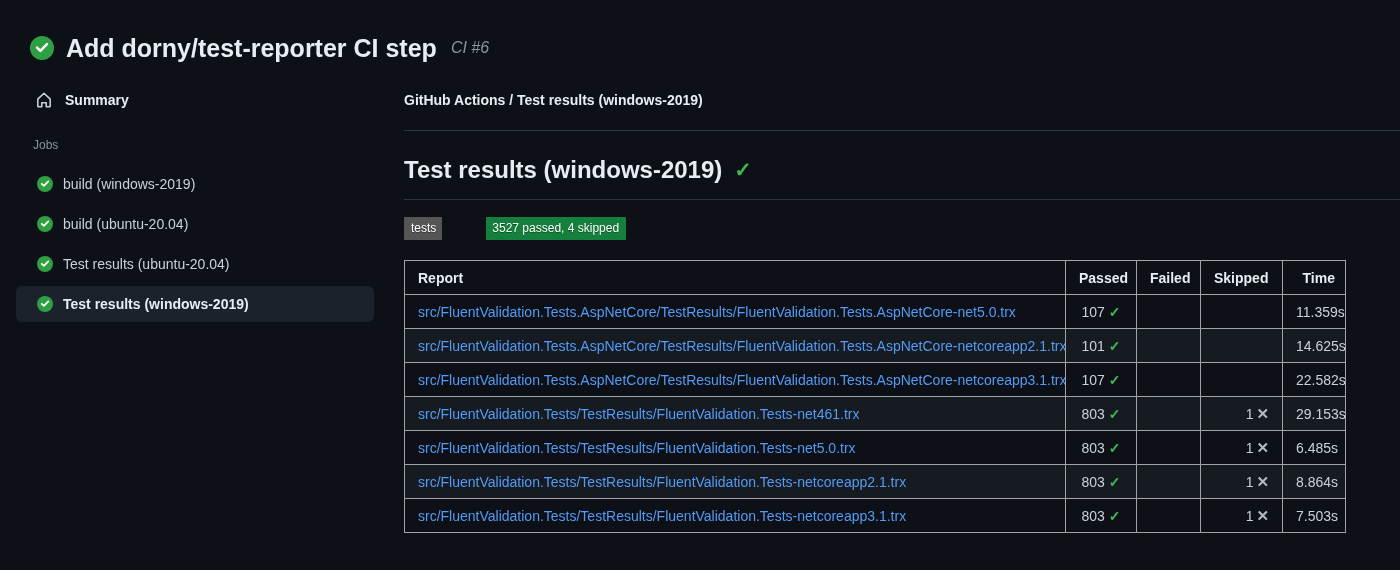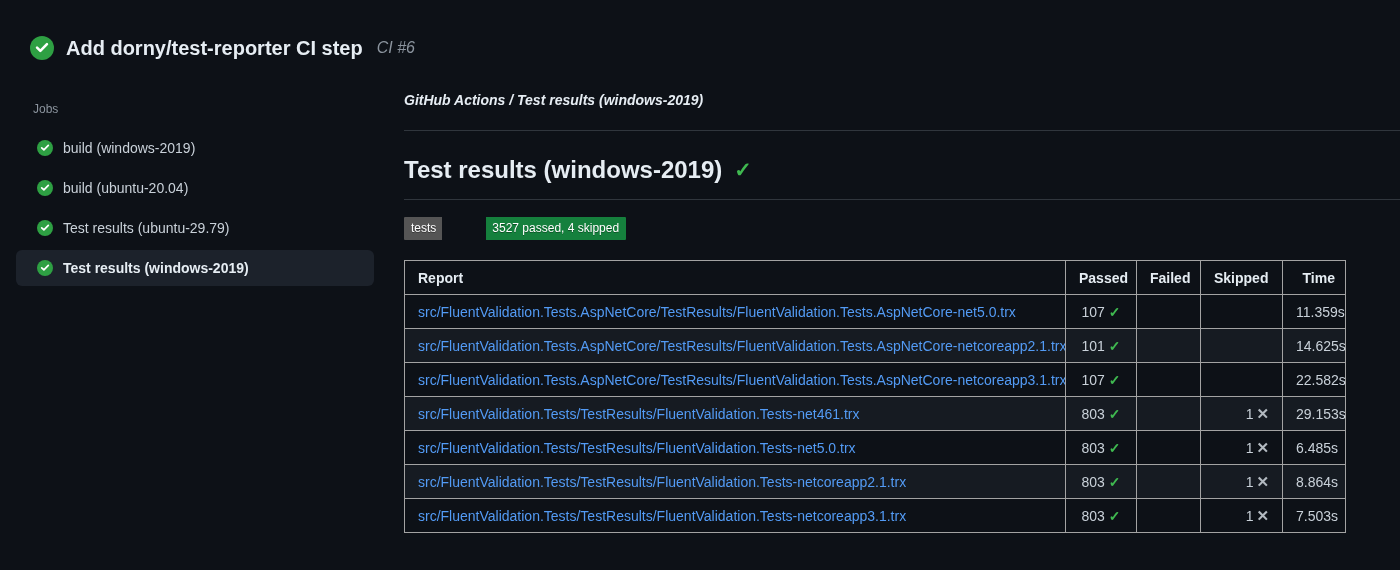--- a/index.html
+++ b/index.html
@@ -13,21 +13,21 @@
 
   
   .run-header {
     display: flex;
     align-items: center;
     padding: 30px 0 0 30px;
     gap: 12px;
     height: 66px;
   }
   .run-header .status-icon svg { display: block; }
-  .run-title { font-size: 20px; font-weight: 700; color: #e6edf3; }
+  .run-title { font-size: 25px; font-weight: 700; color: #e6edf3; }
   .run-number { font-size: 16px; font-weight: 400; color: #8b949e; margin-left: 2px; font-style: italic; }
 
   
   .layout { display: flex; align-items: flex-start; }
 
   
   .sidebar { width: 390px; flex: 0 0 390px; padding-top: 16px; }
   .summary-item {
     display: flex; align-items: center; gap: 12px;
     padding: 8px 16px 8px 35px;
@@ -48,21 +48,21 @@
   }
   .job-item.selected {
     background: #1c222b;
     color: #e6edf3;
     font-weight: 700;
   }
   .job-item .ci svg, .summary-item svg { flex: 0 0 auto; display: block; }
 
   
   .main { flex: 1 1 auto; padding: 26px 0 0 14px; }
-  .breadcrumb { font-weight: 700; color: #e6edf3; font-size: 14px; font-style: italic; }
+  .breadcrumb { font-weight: 700; color: #e6edf3; font-size: 14px; }
   .status-line { color: #8b949e; font-size: 12.5px; margin-top: 9px; }
   .divider { border: none; border-top: 1px solid #30363d; margin: 22px 0 0 0; }
 
   .check-heading {
     display: flex; align-items: center; gap: 12px;
     margin-top: 25px;
     padding-bottom: 15px;
     border-bottom: 1px solid #30363d;
   }
   .check-heading h2 { font-size: 24px; font-weight: 700; color: #e6edf3; }
@@ -113,20 +113,28 @@
       <path d="M11.3 5.4 L6.9 9.9 L4.7 7.8" stroke="#ffffff" stroke-width="1.7" fill="none" stroke-linecap="round" stroke-linejoin="round"></path>
     </svg>
   </span>
   <span class="run-title">Add dorny/test-reporter CI step</span>
   <span class="run-number">CI #6</span>
 </header>
 
 <div class="layout">
 
   <aside class="sidebar">
+    <div class="summary-item">
+      <span>
+        <svg width="18" height="18" viewBox="0 0 16 16" fill="none" stroke="#c9d1d9" stroke-width="1.4" stroke-linejoin="round">
+          <path d="M2.5 7.2 L8 2 L13.5 7.2 V13.5 a0.5 0.5 0 0 1 -0.5 0.5 H10 V10.5 H6 V14 H3 a0.5 0.5 0 0 1 -0.5 -0.5 Z"></path>
+        </svg>
+      </span>
+      <span>Summary</span>
+    </div>
     <div class="jobs-label">Jobs</div>
     <nav id="jobs-list">
         <div class="job-item">
           <span class="ci">
             <svg width="16" height="16" viewBox="0 0 16 16">
               <circle cx="8" cy="8" r="8" fill="#2ea043"></circle>
               <path d="M11.3 5.4 L6.9 9.9 L4.7 7.8" stroke="#fff" stroke-width="1.7" fill="none" stroke-linecap="round" stroke-linejoin="round"></path>
             </svg>
           </span>
           <span>build (windows-2019)</span>
@@ -140,21 +148,21 @@
           </span>
           <span>build (ubuntu-20.04)</span>
         </div>
         <div class="job-item">
           <span class="ci">
             <svg width="16" height="16" viewBox="0 0 16 16">
               <circle cx="8" cy="8" r="8" fill="#2ea043"></circle>
               <path d="M11.3 5.4 L6.9 9.9 L4.7 7.8" stroke="#fff" stroke-width="1.7" fill="none" stroke-linecap="round" stroke-linejoin="round"></path>
             </svg>
           </span>
-          <span>Test results (ubuntu-29.79)</span>
+          <span>Test results (ubuntu-20.04)</span>
         </div>
         <div class="job-item selected">
           <span class="ci">
             <svg width="16" height="16" viewBox="0 0 16 16">
               <circle cx="8" cy="8" r="8" fill="#2ea043"></circle>
               <path d="M11.3 5.4 L6.9 9.9 L4.7 7.8" stroke="#fff" stroke-width="1.7" fill="none" stroke-linecap="round" stroke-linejoin="round"></path>
             </svg>
           </span>
           <span>Test results (windows-2019)</span>
         </div>

